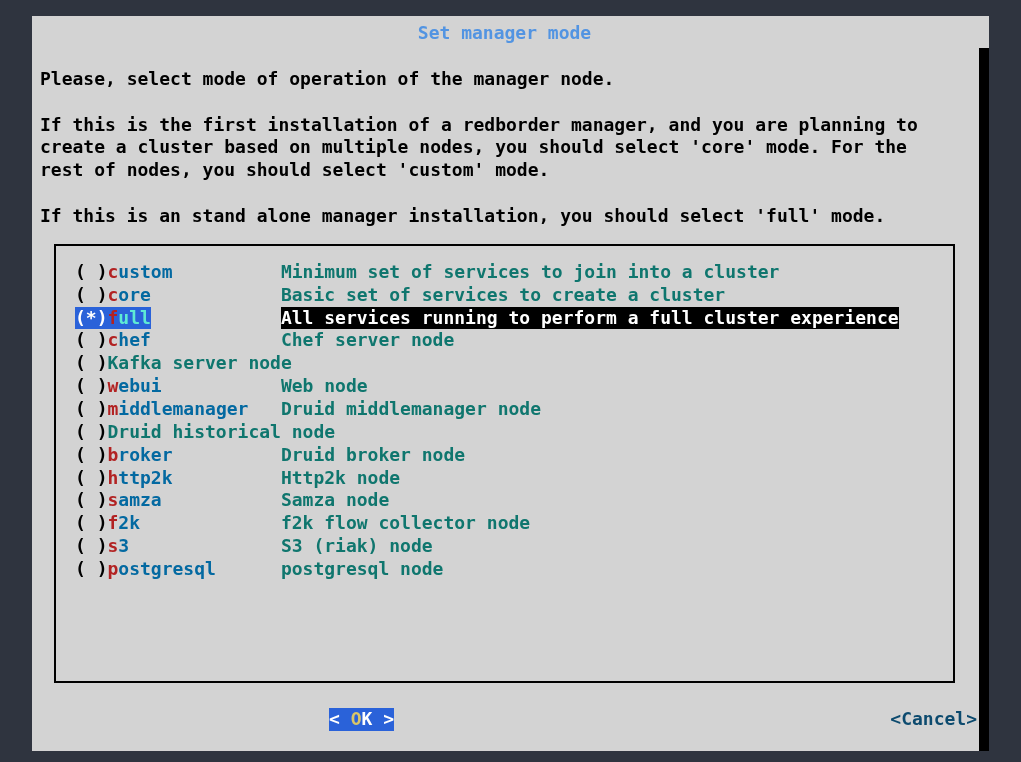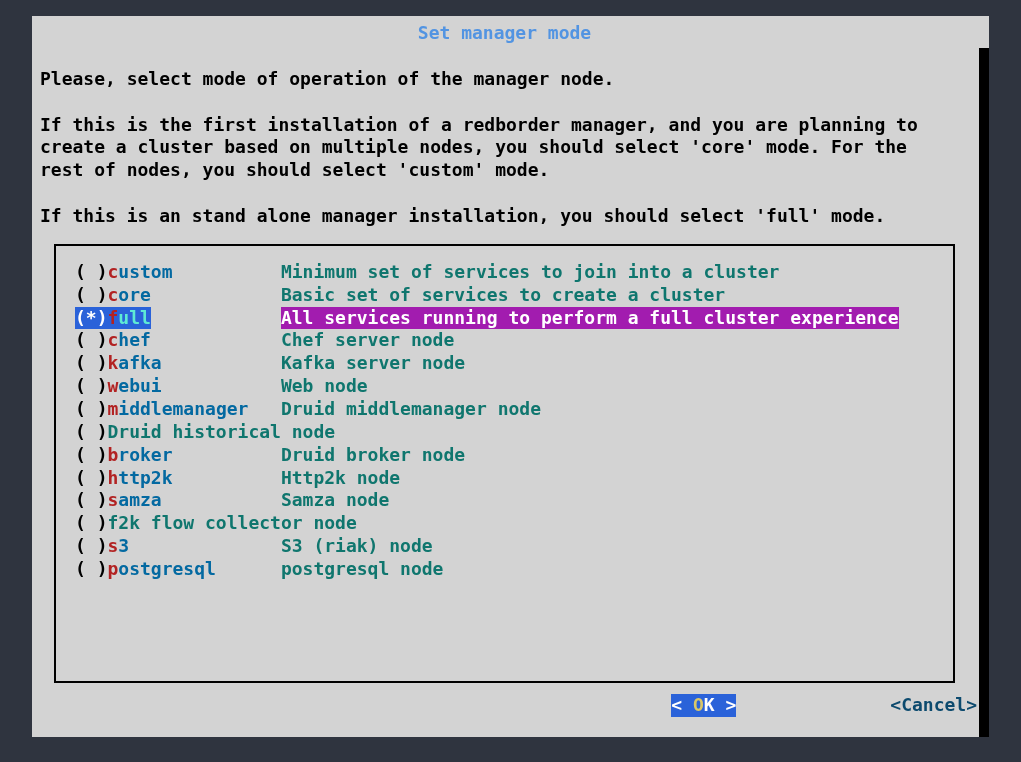--- a/index.html
+++ b/index.html
@@ -98,29 +98,29 @@
 
     .selected .hotkey {
       color: #b22222;
     }
 
     .selected .mode-name {
       color: #5eead4;
     }
 
     .selected .option-desc {
-      background-color: #a21caf;
+      background-color: #000000;
       color: #fff;
       display: inline-block;
     }
 
     .buttons {
-      margin-top: 11px;
+      margin-top: 25px;
       display: flex;
-      justify-content: flex-end;
+      justify-content: space-between;
       padding-left: 297px;
       gap: 154px;
       font-weight: bold;
     }
 
     .btn-ok {
       background-color: #2a62d9;
       color: #fff;
     }
 
@@ -145,28 +145,28 @@
 rest of nodes, you should select 'custom' mode.
 
 If this is an stand alone manager installation, you should select 'full' mode.</div>
 
   <div class="options-box">
 
   <div class="option-row"><span class="radio">( )</span> <span class="mode-label"><span class="mode-label-bg"><span class="hotkey">c</span><span class="mode-name">ustom</span></span></span><span class="option-desc">Minimum set of services to join into a cluster</span></div>
       <div class="option-row"><span class="radio">( )</span> <span class="mode-label"><span class="mode-label-bg"><span class="hotkey">c</span><span class="mode-name">ore</span></span></span><span class="option-desc">Basic set of services to create a cluster</span></div>
       <div class="option-row selected"><span class="radio">(*)</span> <span class="mode-label"><span class="mode-label-bg"><span class="hotkey">f</span><span class="mode-name">ull</span></span></span><span class="option-desc">All services running to perform a full cluster experience</span></div>
       <div class="option-row"><span class="radio">( )</span> <span class="mode-label"><span class="mode-label-bg"><span class="hotkey">c</span><span class="mode-name">hef</span></span></span><span class="option-desc">Chef server node</span></div>
-      <div class="option-row"><span class="radio">( )</span> <span class="mode-label"><span class="mode-label-bg"><span class="hotkey">k</span><span class="mode-name">afka</span></span></span><span class="option-desc">Kafka server node</span></div>
+      <div class="option-row"><span class="radio">( )</span> <span class="option-desc">Kafka server node</span></div>
       <div class="option-row"><span class="radio">( )</span> <span class="mode-label"><span class="mode-label-bg"><span class="hotkey">w</span><span class="mode-name">ebui</span></span></span><span class="option-desc">Web node</span></div>
       <div class="option-row"><span class="radio">( )</span> <span class="mode-label"><span class="mode-label-bg"><span class="hotkey">m</span><span class="mode-name">iddlemanager</span></span></span><span class="option-desc">Druid middlemanager node</span></div>
       <div class="option-row"><span class="radio">( )</span> <span class="option-desc">Druid historical node</span></div>
       <div class="option-row"><span class="radio">( )</span> <span class="mode-label"><span class="mode-label-bg"><span class="hotkey">b</span><span class="mode-name">roker</span></span></span><span class="option-desc">Druid broker node</span></div>
       <div class="option-row"><span class="radio">( )</span> <span class="mode-label"><span class="mode-label-bg"><span class="hotkey">h</span><span class="mode-name">ttp2k</span></span></span><span class="option-desc">Http2k node</span></div>
       <div class="option-row"><span class="radio">( )</span> <span class="mode-label"><span class="mode-label-bg"><span class="hotkey">s</span><span class="mode-name">amza</span></span></span><span class="option-desc">Samza node</span></div>
-      <div class="option-row"><span class="radio">( )</span> <span class="option-desc">f2k flow collector node</span></div>
+      <div class="option-row"><span class="radio">( )</span> <span class="mode-label"><span class="mode-label-bg"><span class="hotkey">f</span><span class="mode-name">2k</span></span></span><span class="option-desc">f2k flow collector node</span></div>
       <div class="option-row"><span class="radio">( )</span> <span class="mode-label"><span class="mode-label-bg"><span class="hotkey">s</span><span class="mode-name">3</span></span></span><span class="option-desc">S3 (riak) node</span></div>
       <div class="option-row"><span class="radio">( )</span> <span class="mode-label"><span class="mode-label-bg"><span class="hotkey">p</span><span class="mode-name">ostgresql</span></span></span><span class="option-desc">postgresql node</span></div>
     </div>
 
   <div class="buttons">
     <span class="btn-ok"><span>&lt;  </span><span class="btn-hotkey">O</span><span>K  &gt;</span></span>
     <span class="btn-cancel">&lt;Cancel&gt;</span>
   </div>
 </div>
 

